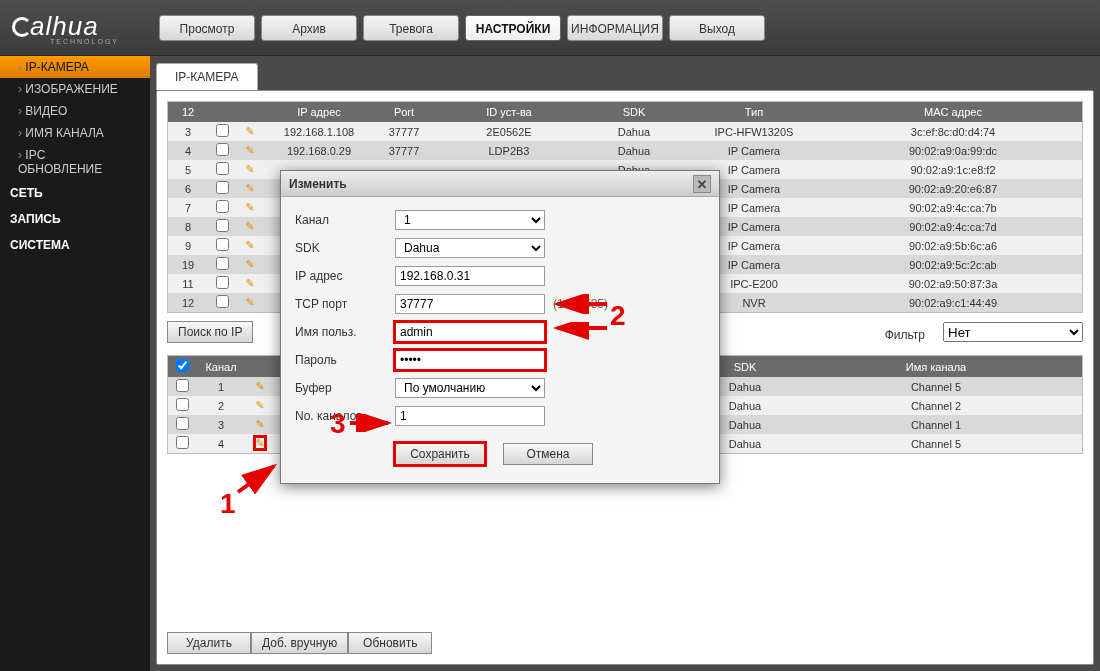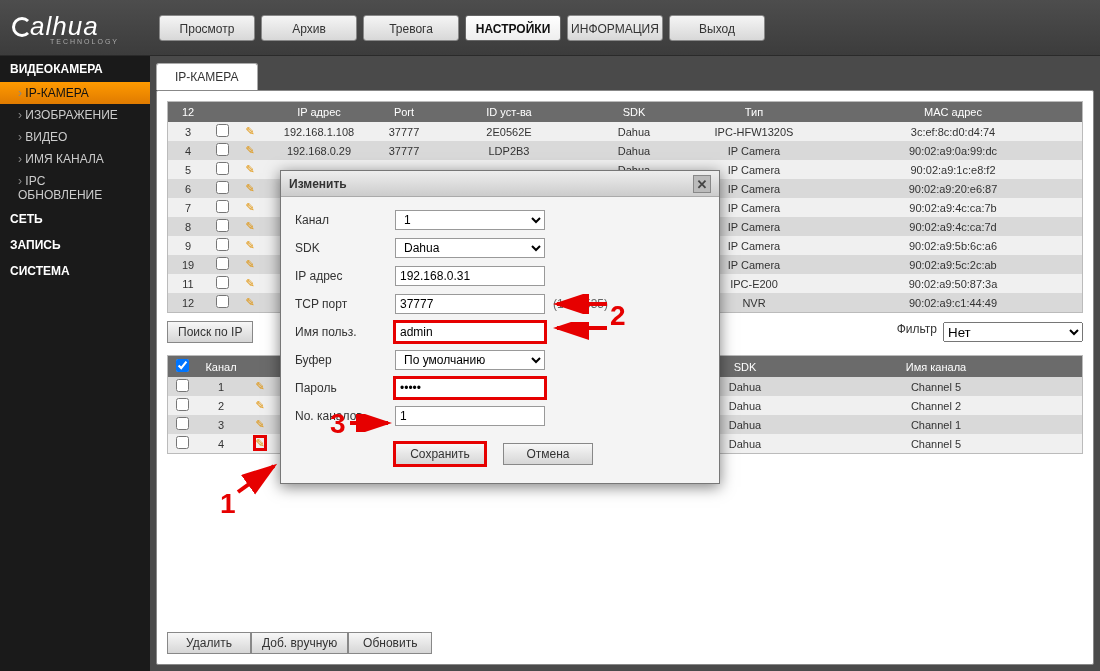--- a/index.html
+++ b/index.html
@@ -63,21 +63,21 @@
   table.grid td { text-align:center; padding:2px 4px; height:18px; }
   table.grid tr.odd td { background:#f0f0f0; }
   table.grid tr.even td { background:#d9d9d9; }
   .gridwrap { border:1px solid #bbb; }
   .btn {
     display:inline-block; min-width:84px; height:22px; line-height:20px;
     background:linear-gradient(#f7f7f7,#d6d6d6); border:1px solid #888;
     text-align:center; font-size:12px; cursor:pointer; padding:0 10px;
   }
   .row-btns { margin-top:8px; display:flex; justify-content:space-between; align-items:center; }
-  .filter { display:flex; align-items:flex-start; gap:6px; font-size:12px; color:#333;}
+  .filter { display:flex; align-items:flex-end; gap:18px; font-size:12px; color:#333;}
   .filter select { width:120px; height:20px; }
   .bottom-btns { position:absolute; left:10px; bottom:10px; display:flex; }
   .edit-icon { color:#e09000; }
   .del-icon { color:#c00; font-weight:bold;}
   .second-grid { margin-top:12px; }
   .second-grid th { background:#6b6b6b; color:#fff;}
   
   .modal {
     position:absolute; left:280px; top:170px; width:440px;
     background:#f4f4f4; border:1px solid #777; box-shadow:0 3px 14px rgba(0,0,0,.5);
@@ -112,21 +112,20 @@
     <div class="navbtn">Тревога</div>
     <div class="navbtn active">НАСТРОЙКИ</div>
     <div class="navbtn">ИНФОРМАЦИЯ</div>
     <div class="navbtn">Выход</div>
   </div>
 </div>
 
 <div class="main">
 
   <div class="sidebar">
-    <div class="side-section">ВИДЕОКАМЕРА</div>
     <div class="side-item active">IP-КАМЕРА</div>
     <div class="side-item">ИЗОБРАЖЕНИЕ</div>
     <div class="side-item">ВИДЕО</div>
     <div class="side-item">ИМЯ КАНАЛА</div>
     <div class="side-item">IPC ОБНОВЛЕНИЕ</div>
     <div class="side-section">СЕТЬ</div>
     <div class="side-section">ЗАПИСЬ</div>
     <div class="side-section">СИСТЕМА</div>
   </div>
 
@@ -380,26 +379,26 @@
     <div class="frow">
       <label>TCP порт</label>
       <input class="ctl" value="37777" style="">
       <span class="range">(1~65535)</span>
     </div>
     <div class="frow">
       <label>Имя польз.</label>
       <input class="ctl hlred" value="admin" style="">
     </div>
     <div class="frow">
+      <label>Пароль</label>
+      <input class="ctl hlred" type="password" value="00000" style="">
+    </div>
+    <div class="frow">
       <label>Буфер</label>
       <select class="ctl"><option>По умолчанию</option></select>
-    </div>
-    <div class="frow">
-      <label>Пароль</label>
-      <input class="ctl hlred" type="password" value="00000" style="">
     </div>
     <div class="frow">
       <label>No. каналов</label>
       <input class="ctl" value="1" style="">
     </div>
     <div class="mbtns">
       <div class="btn hlred" style="min-width:90px">Сохранить</div>
       <div class="btn" style="min-width:90px">Отмена</div>
     </div>
   </div>

